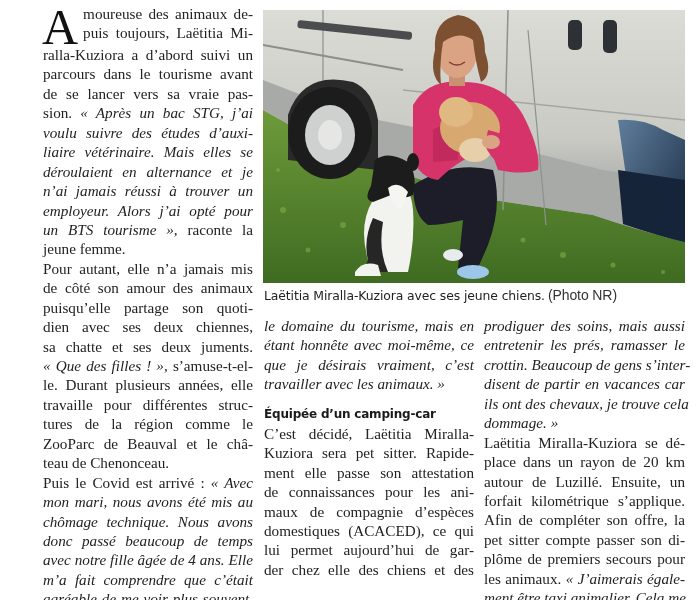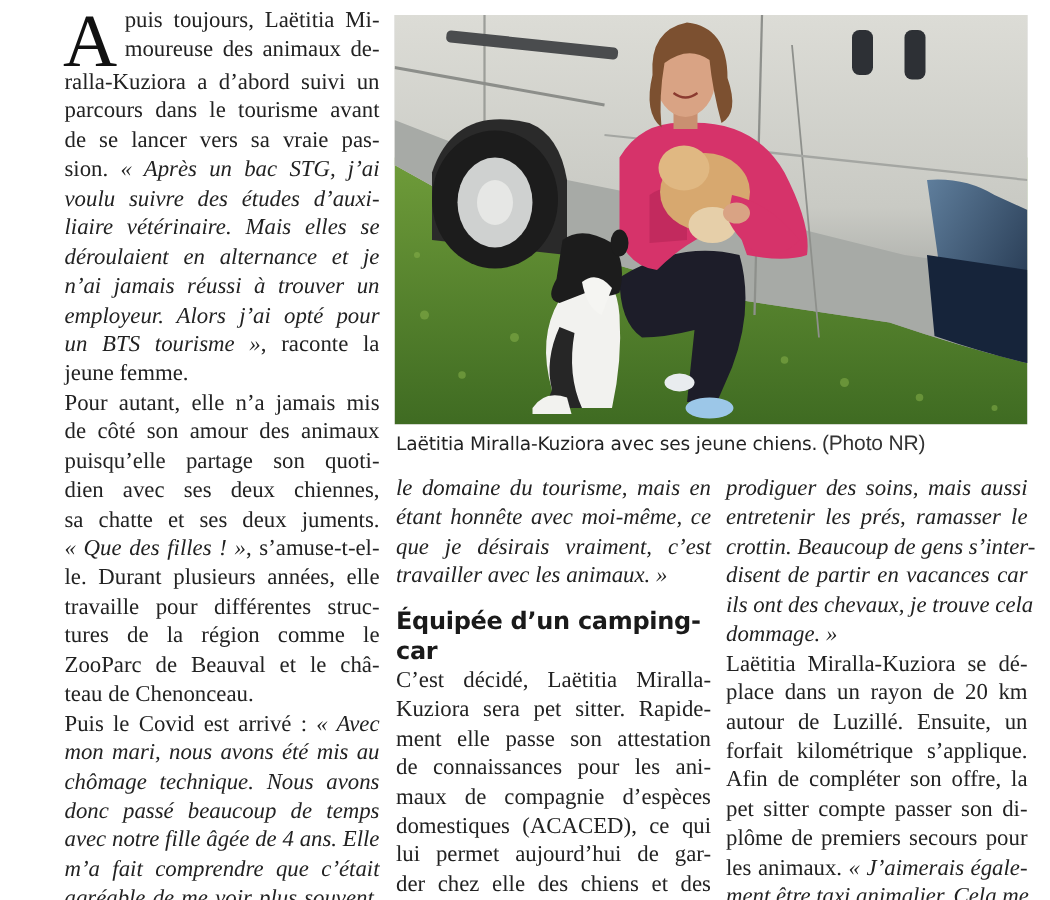--- a/index.html
+++ b/index.html
@@ -37,21 +37,21 @@
       line-height: 40px;
       height: 38px;
       margin: 3px 5px 0 -1px;
       color: #111;
     }
 
     .subhead {
       display: block;
       font-family: "DejaVu Sans", "Liberation Sans", sans-serif;
       font-weight: bold;
-      font-size: 16px;
+      font-size: 12px;
       line-height: 20px;
       color: #1a1a1a;
       margin-top: 10px;
       margin-bottom: 0;
       letter-spacing: -0.2px;
     }
 
     
     #photo {
       position: absolute; left: 263px; top: 10px; width: 422px; height: 273px;
@@ -67,22 +67,22 @@
     #caption .credit {
       font-family: "Liberation Sans", "DejaVu Sans", sans-serif;
       font-size: 14px; color: #333; margin-left: 3px;
     }
   </style>
 </head>
 <body>
 
 <div id="col-left" class="col">
   <span class="dropcap">A</span>
+  <span class="line">moureuse des animaux de-</span>
   <span class="line">puis toujours, Laëtitia Mi-</span>
-  <span class="line">moureuse des animaux de-</span>
   <div id="left-lines" style="clear:both">
       <span class="line"><span>ralla-Kuziora a d’abord suivi un</span></span>
       <span class="line"><span>parcours dans le tourisme avant</span></span>
       <span class="line"><span>de se lancer vers sa vraie pas-</span></span>
       <span class="line"><span>sion. </span><span class="it">« Après un bac STG, j’ai</span></span>
       <span class="line"><span class="it">voulu suivre des études d’auxi-</span></span>
       <span class="line"><span class="it">liaire vétérinaire. Mais elles se</span></span>
       <span class="line"><span class="it">déroulaient en alternance et je</span></span>
       <span class="line"><span class="it">n’ai jamais réussi à trouver un</span></span>
       <span class="line"><span class="it">employeur. Alors j’ai opté pour</span></span>

